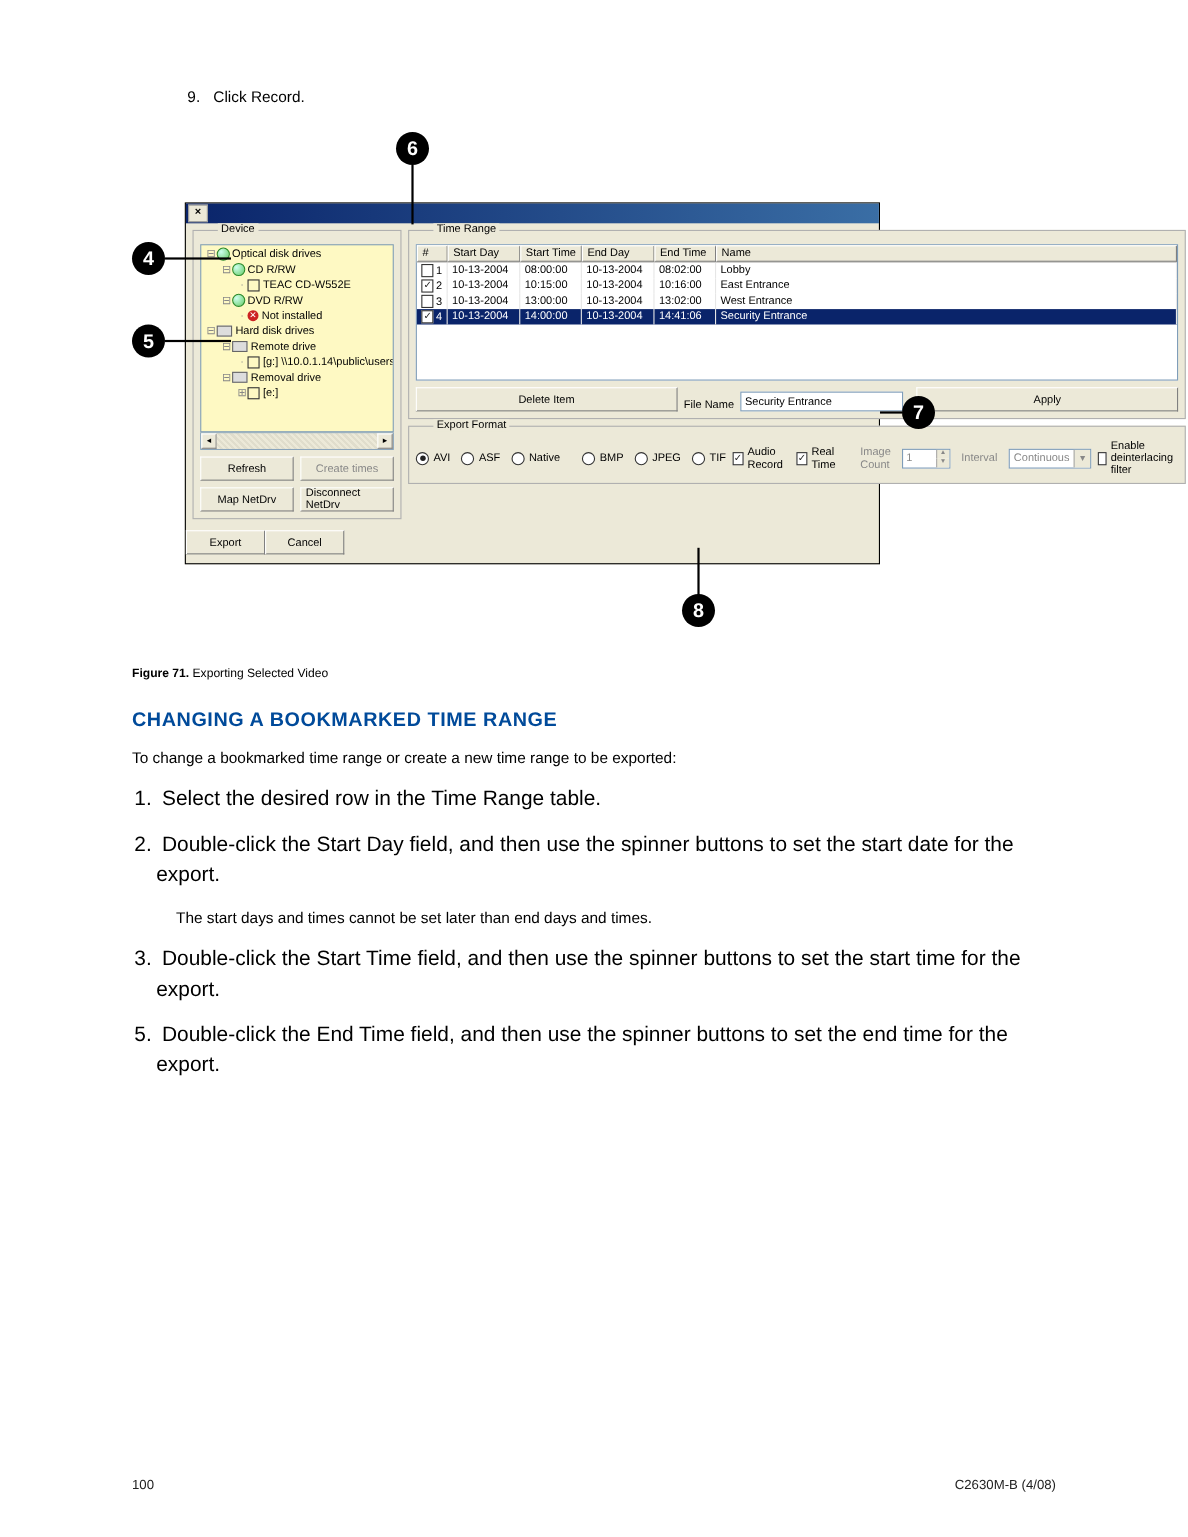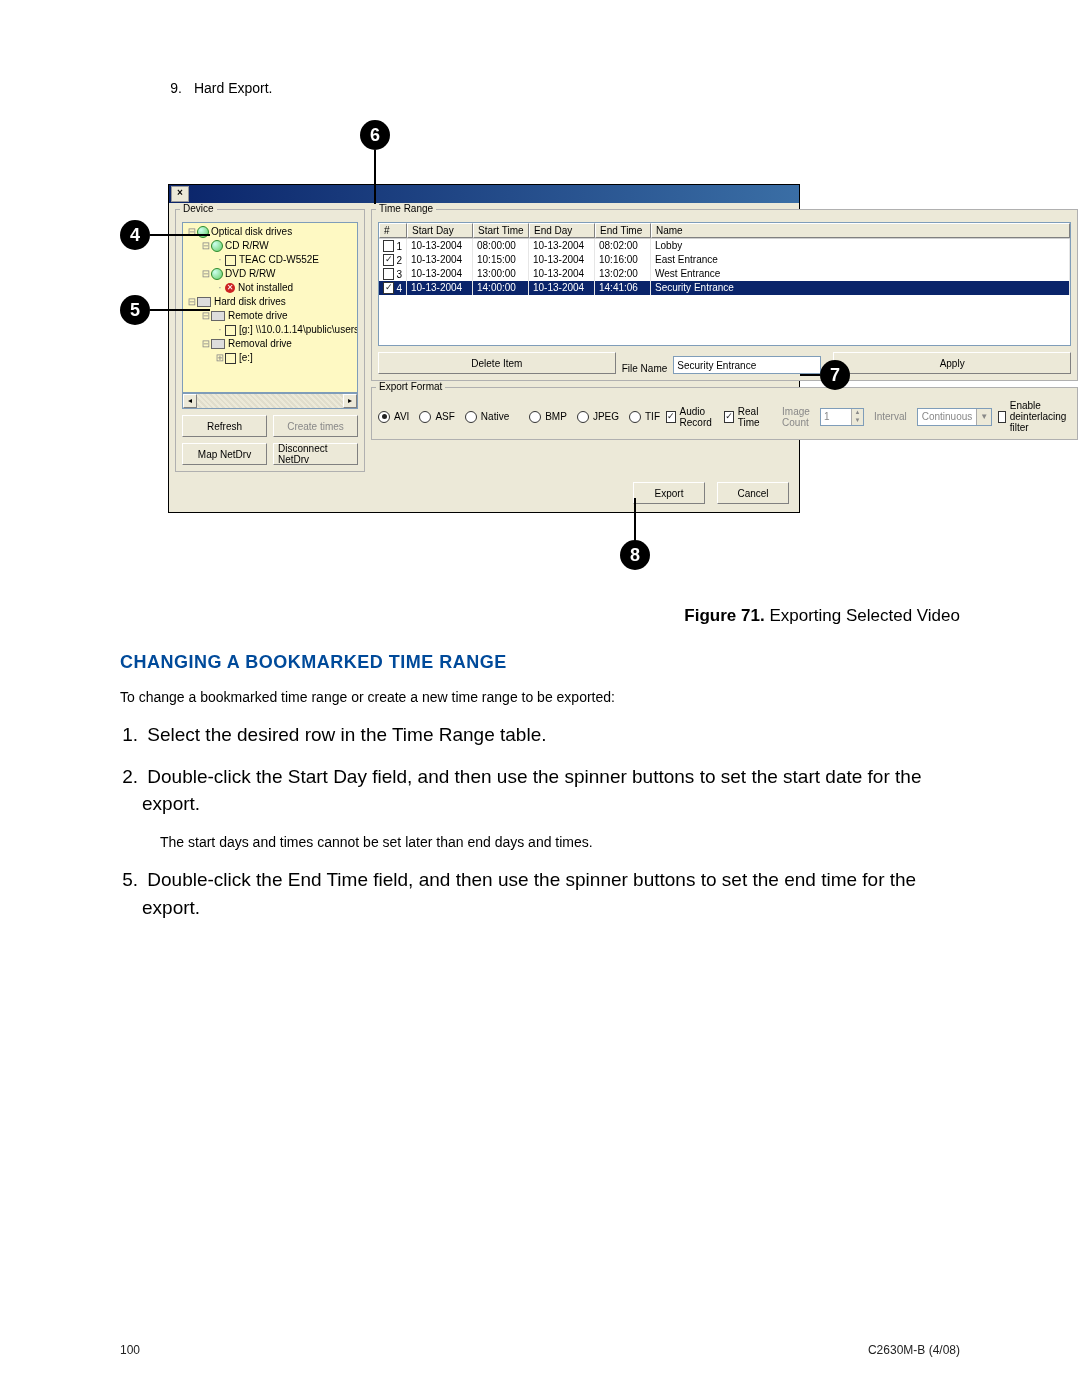--- a/index.html
+++ b/index.html
@@ -11,21 +11,21 @@
   .figwrap{position:relative;margin:0 0 16px 0;height:470px}
   .callout{position:absolute;width:30px;height:30px;border-radius:50%;background:#000;color:#fff;font-weight:bold;font-size:18px;display:flex;align-items:center;justify-content:center;z-index:30}
   .lead{position:absolute;background:#000;z-index:29}
   
   .dlg{position:absolute;left:48px;top:64px;width:630px;border:1px solid #000;background:#ece9d8;font-size:10px;font-family:Tahoma,Arial,sans-serif}
   .titlebar{height:18px;background:linear-gradient(to right,#0a246a,#3a6ea5);color:#fff;display:flex;align-items:center;padding:0 2px;font-weight:bold}
   .titlebar .ttl{flex:1;padding-left:4px}
   .closebtn{width:16px;height:14px;background:#ece9d8;border:1px solid #999;color:#000;font-size:10px;line-height:12px;text-align:center;font-weight:bold}
   .dlgbody{display:flex;padding:6px 6px 6px 6px;gap:6px}
   .fs{border:1px solid #b0b0b0;background:#ece9d8;position:relative;padding:12px 6px 6px 6px}
-  .fs .lg{position:absolute;top:-7px;left:4px;background:#ece9d8;padding:0 3px;font-size:10px}
+  .fs .lg{position:absolute;top:-7px;left:22px;background:#ece9d8;padding:0 3px;font-size:10px}
   .leftcol{width:190px;display:flex;flex-direction:column;gap:6px}
   .tree{height:165px;background:#fef9c3;border:1px solid #7f9db9;overflow:hidden;padding:2px 0;font-size:10px;line-height:14px}
   .tree .trow{white-space:nowrap;padding-left:4px}
   .tree .ind1{padding-left:18px}.tree .ind2{padding-left:32px}
   .dotline{display:inline-block;width:10px;text-align:center;color:#888}
   .ico-drv{display:inline-block;width:10px;height:10px;border-radius:50%;border:1px solid #2b8a2b;background:radial-gradient(circle at 30% 30%,#cfe,#6c6);margin-right:2px;vertical-align:middle}
   .ico-box{display:inline-block;width:9px;height:9px;border:1px solid #333;margin-right:3px;vertical-align:middle}
   .ico-x{display:inline-block;width:10px;height:10px;border-radius:50%;background:#c22;color:#fff;font-size:8px;line-height:10px;text-align:center;margin-right:3px;vertical-align:middle}
   .ico-hd{display:inline-block;width:12px;height:8px;border:1px solid #666;background:#ddd;margin-right:3px;vertical-align:middle}
   .scrollbar-h{height:14px;border:1px solid #7f9db9;background:#ece9d8;display:flex}
@@ -58,24 +58,24 @@
   .cbox{display:inline-flex;align-items:center;gap:4px}
   .cbox .cc{width:10px;height:10px;border:1px solid #333;background:#fff;font-size:9px;line-height:9px;text-align:center;color:#222}
   .spin{display:inline-flex;align-items:stretch;height:16px;border:1px solid #7f9db9;background:#fff}
   .spin .sv{width:24px;font-size:10px;padding:0 3px;line-height:16px}
   .spin .sarrw{width:12px;display:flex;flex-direction:column}
   .spin .sa{flex:1;border-left:1px solid #aaa;background:#ece9d8;font-size:6px;text-align:center;line-height:7px}
   .drop{display:inline-flex;align-items:center;height:16px;border:1px solid #7f9db9;background:#fff}
   .drop .dv{padding:0 4px;font-size:10px}
   .drop .dar{width:14px;height:100%;background:#ece9d8;border-left:1px solid #aaa;font-size:8px;text-align:center;line-height:15px}
   .dis-txt{color:#888}
-  .dlgfoot{display:flex;justify-content:flex-end;gap:12px;padding:4px 10px 8px 0}
+  .dlgfoot{display:flex;gap:0;padding:4px 10px 8px 0}
   .footbtn{width:70px;height:20px;border:1px solid #808080;border-top-color:#fff;border-left-color:#fff;background:#ece9d8;font-size:10px;display:flex;align-items:center;justify-content:center}
   
-  .figcap{text-align:right;font-size:17px;margin-top:6px}
+  .figcap{text-align:left;font-size:11px;margin-top:6px}
   .figcap b{font-weight:bold}
   
   .h2{color:#004a9a;font-weight:bold;font-size:18px;letter-spacing:.5px;margin:26px 0 14px 0}
   .para{font-size:14px;margin:0 0 14px 0;line-height:1.45}
   .ol-item{font-size:19px;margin:0 0 14px 0;line-height:1.45;padding-left:22px;text-indent:-22px}
   .ol-item .n{display:inline-block;width:18px;text-align:right;margin-right:4px;text-indent:0}
   .sub{margin:8px 0 14px 40px;text-indent:0;font-size:14px;line-height:1.45}
   .pgfoot{position:absolute;left:120px;right:120px;bottom:40px;display:flex;justify-content:space-between;font-size:12px;color:#222}
   
   #co4{left:0;top:100px}
@@ -89,21 +89,21 @@
   #co8{left:500px;top:420px}
   #l8{left:514px;top:378px;width:2px;height:44px}
 </style>
 </head>
 <body>
 <div class="page">
 <div class="content">
 
 <div class="step9">
   <span class="num-ix">9.</span>
-  <span>Hard Export.</span>
+  <span>Click Record.</span>
 </div>
 
 <div class="figwrap">
   <div class="callout" id="co4">4</div>
         <div class="lead" id="l4"></div>
   <div class="callout" id="co5">5</div>
         <div class="lead" id="l5"></div>
   <div class="callout" id="co6">6</div>
         <div class="lead" id="l6"></div>
   <div class="callout" id="co7">7</div>
@@ -251,20 +251,21 @@
 <div class="figcap">
   <b>Figure 71.</b>&nbsp;<span>Exporting Selected Video</span>
 </div>
 
 <div class="h2">CHANGING A BOOKMARKED TIME RANGE</div>
 <p class="para">To change a bookmarked time range or create a new time range to be exported:</p>
 <div id="steps">
         <div class="ol-item"><span class="n">1.</span> Select the desired row in the Time Range table.</div>
         <div class="ol-item"><span class="n">2.</span> Double-click the Start Day field, and then use the spinner buttons to set the start date for the export.</div>
         <div class="sub">The start days and times cannot be set later than end days and times.</div>
+        <div class="ol-item"><span class="n">3.</span> Double-click the Start Time field, and then use the spinner buttons to set the start time for the export.</div>
         <div class="ol-item"><span class="n">5.</span> Double-click the End Time field, and then use the spinner buttons to set the end time for the export.</div>
       </div>
 
 </div>
 <div class="pgfoot">
   <span>100</span>
   <span>C2630M-B (4/08)</span>
 </div>
 </div>
 

